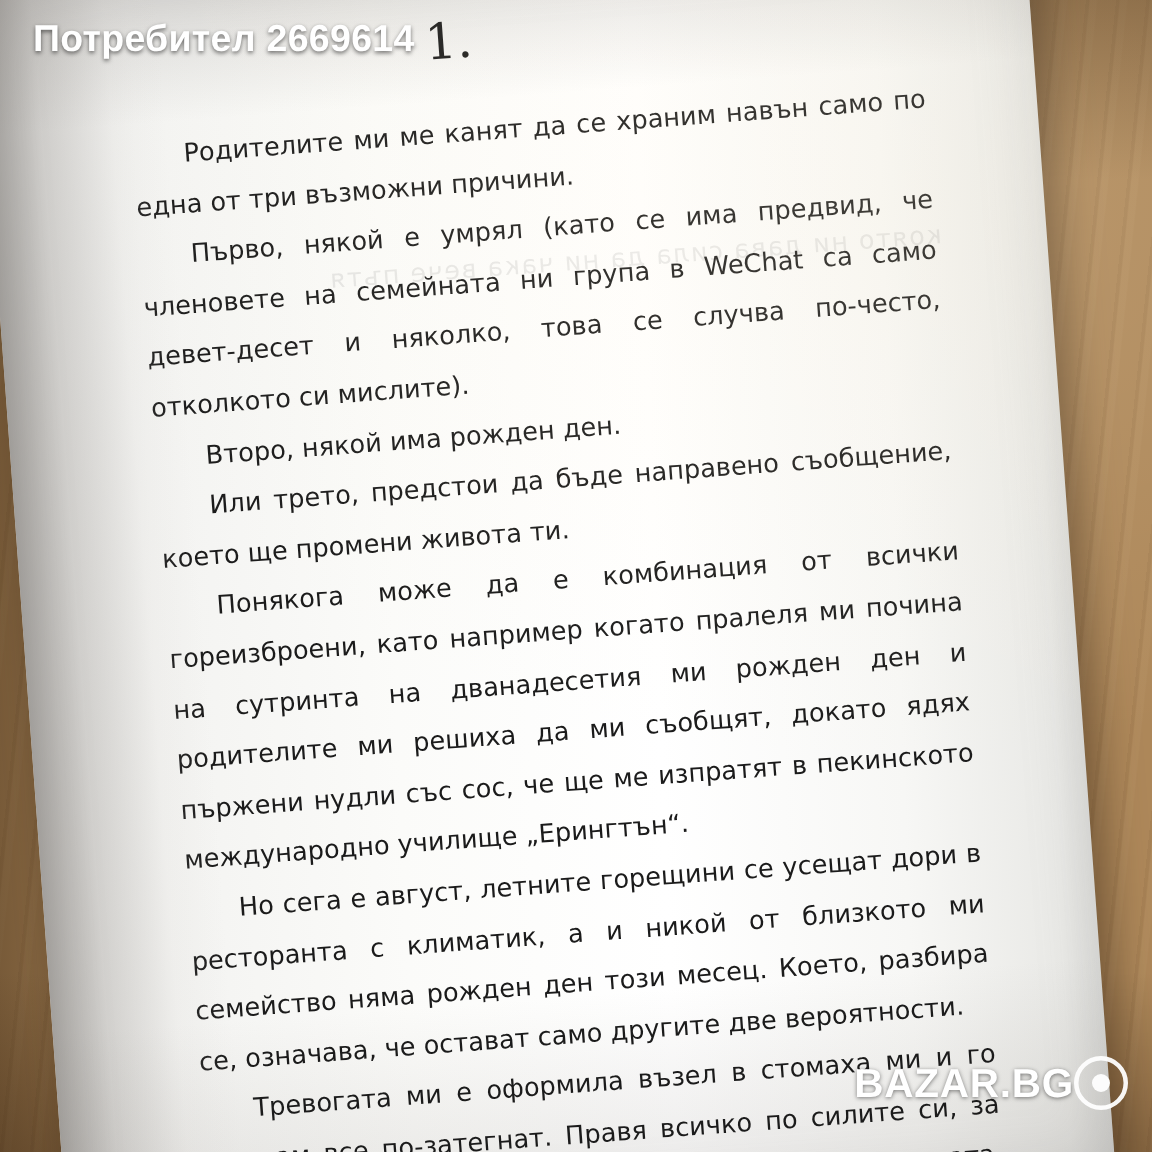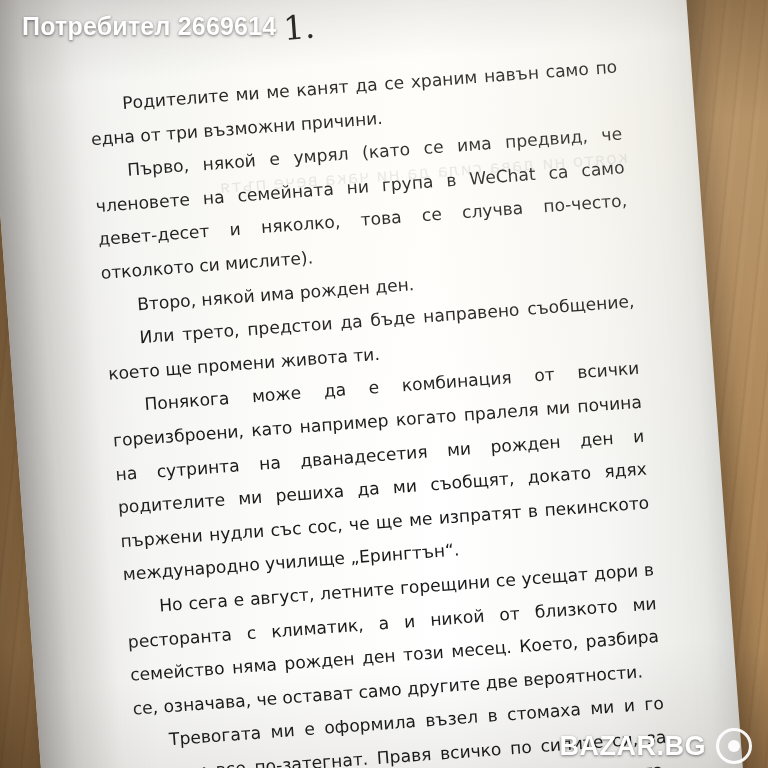--- a/index.html
+++ b/index.html
@@ -157,24 +157,24 @@
     font-family: "Liberation Sans", sans-serif;
     font-size: 25px;
     font-weight: bold;
     color: #ffffff;
     text-shadow: 0 1px 3px rgba(0,0,0,0.55);
     letter-spacing: .2px;
   }
   .watermark {
     position: absolute;
     right: 16px;
-    bottom: 4px;
+    bottom: 28px;
     display: flex;
     align-items: center;
-    gap: 10px;
+    gap: 0;
     justify-content: space-between;
   }
   .watermark .wm-text {
     font-family: "Liberation Sans", sans-serif;
     font-size: 27px;
     font-weight: bold;
     color: #ffffff;
     text-shadow: 0 1px 3px rgba(0,0,0,0.5);
     letter-spacing: .5px;
   }

